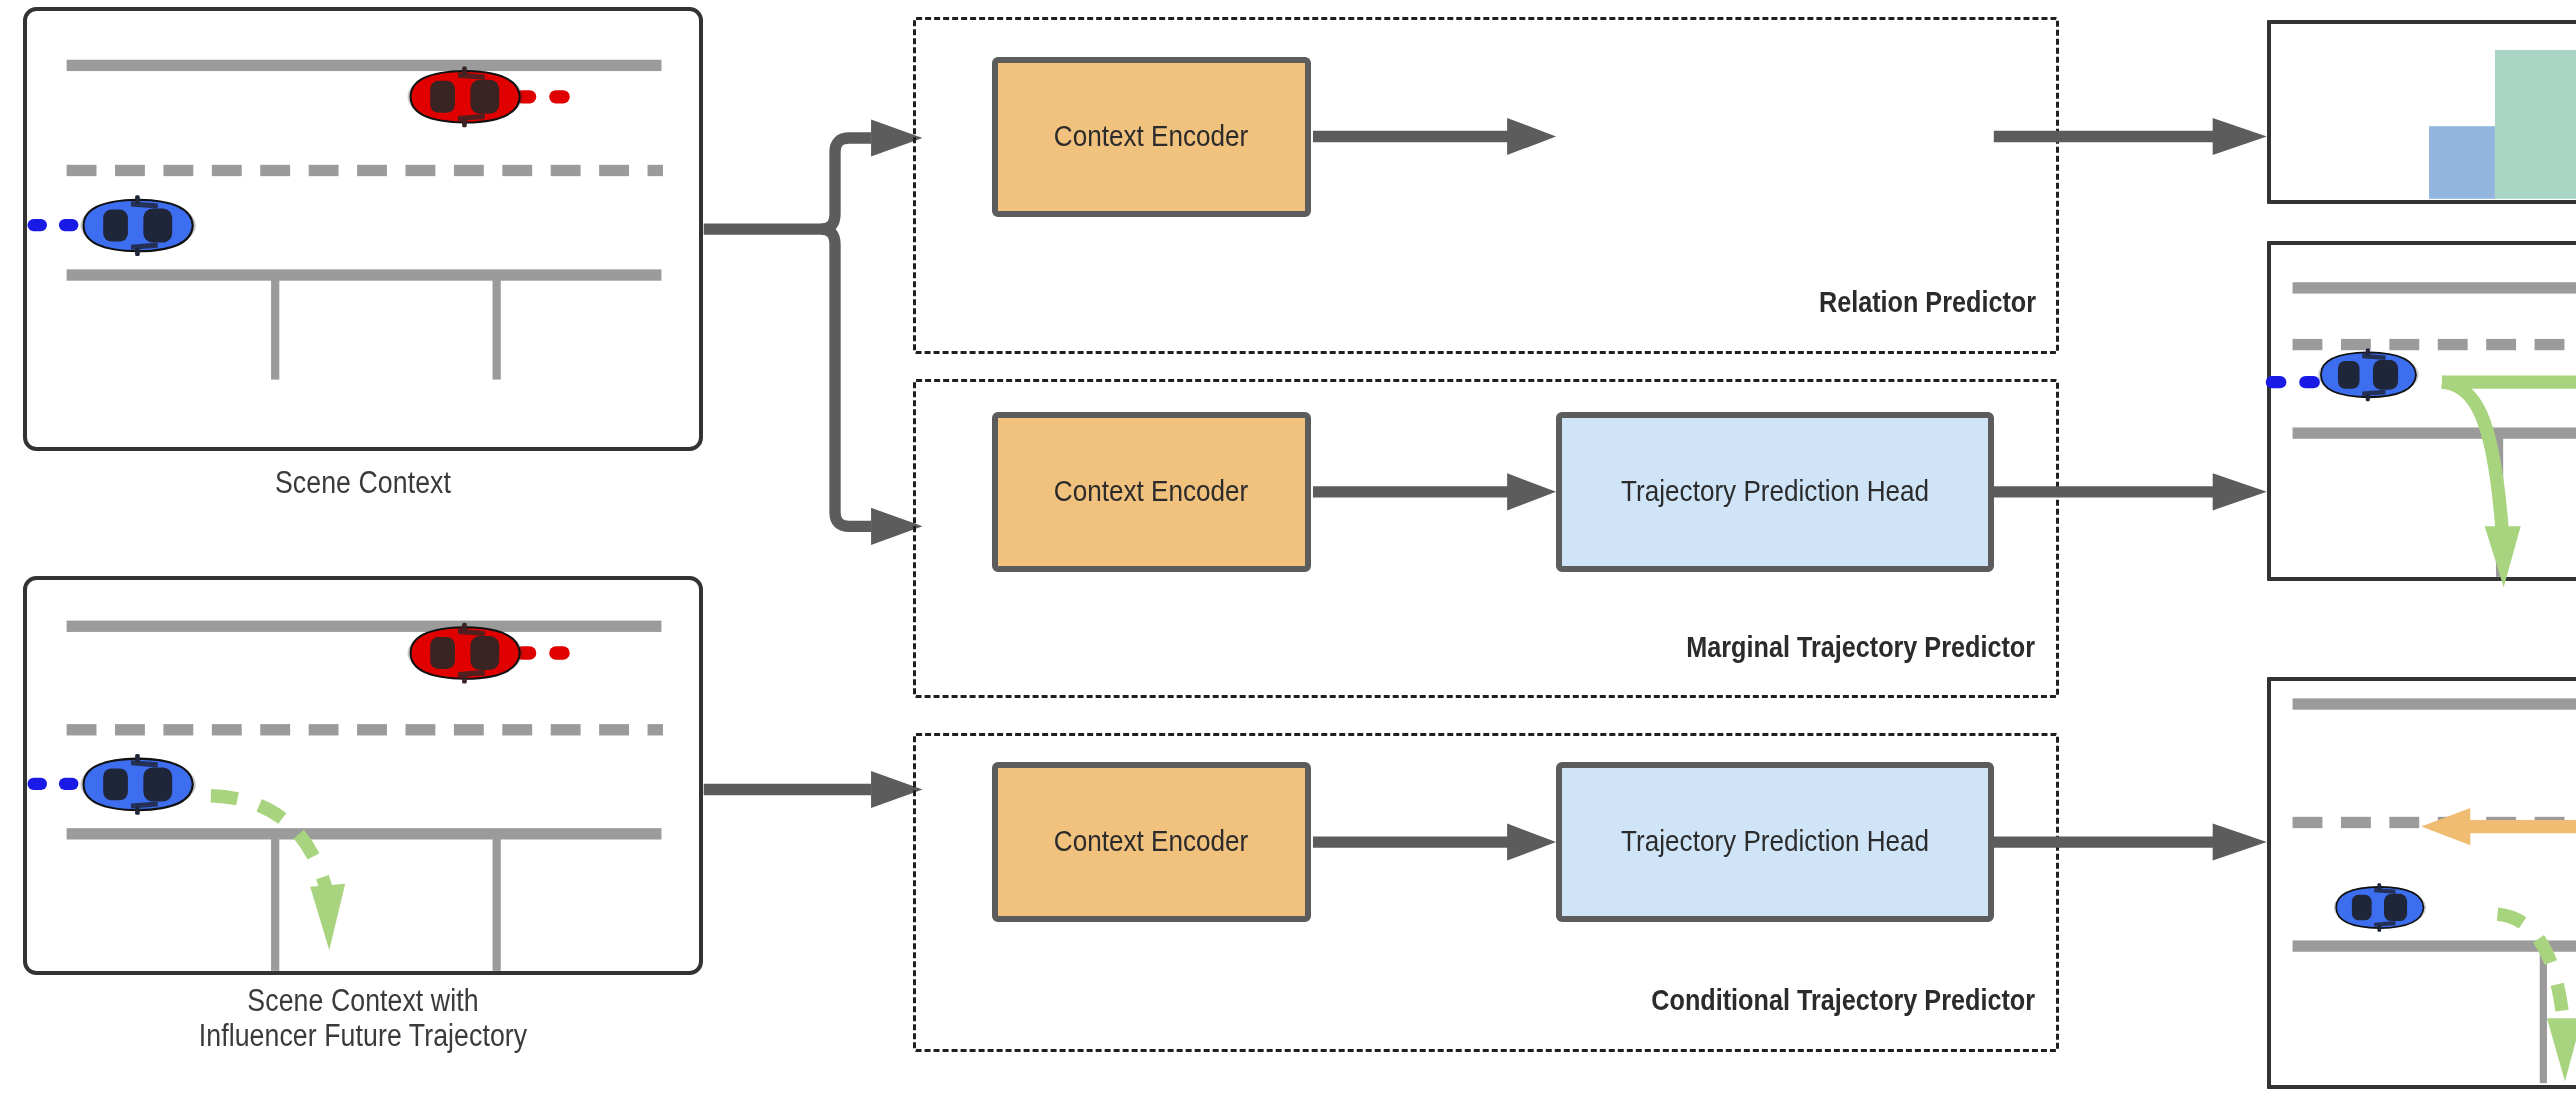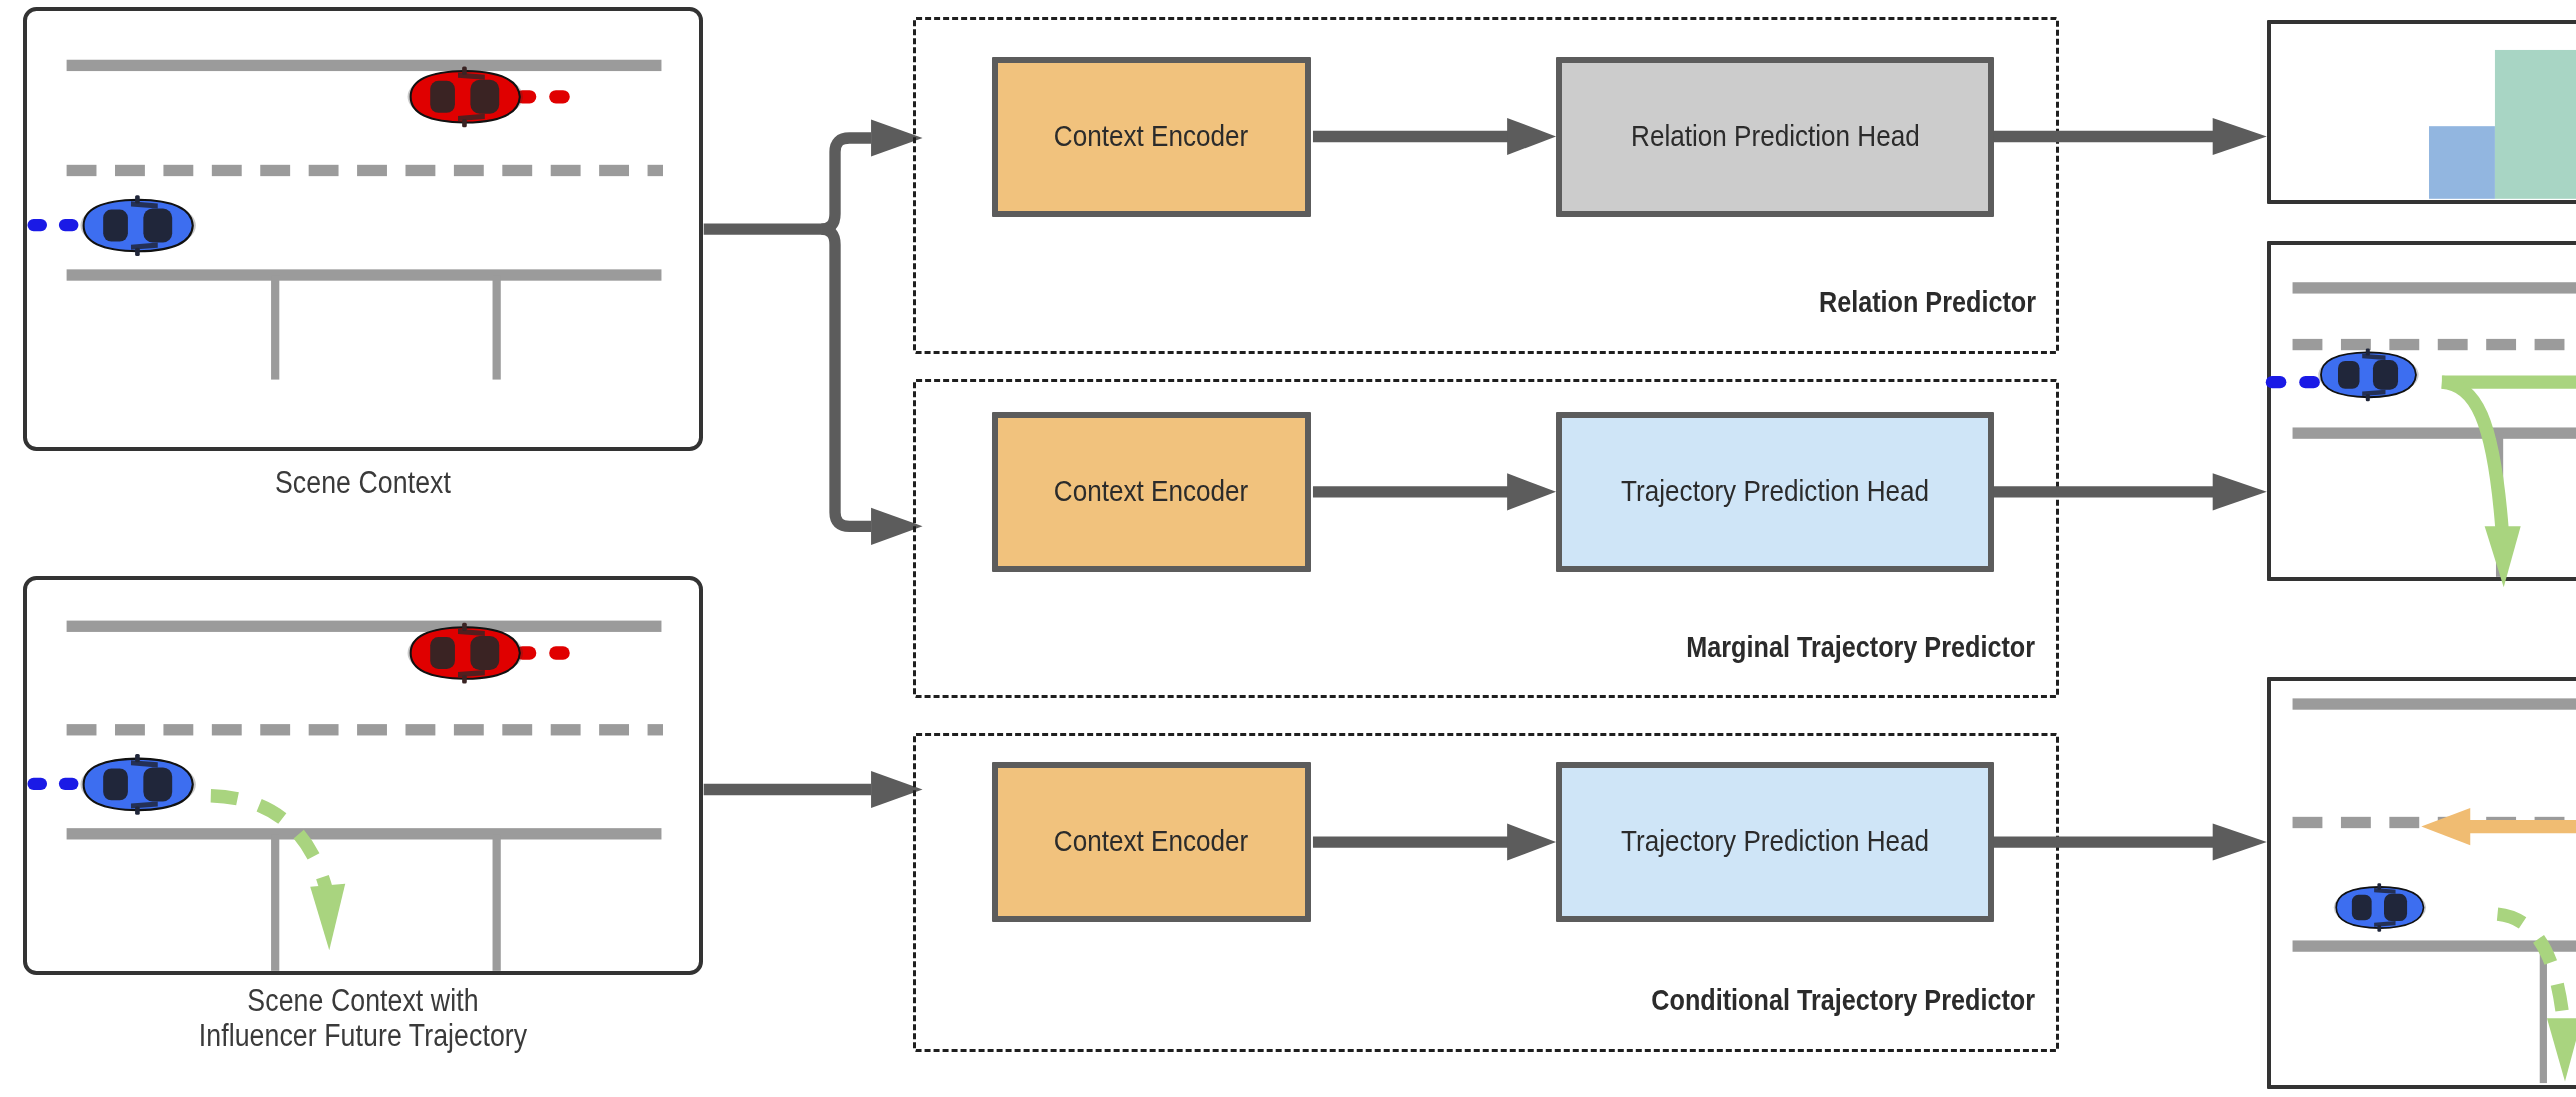--- a/index.html
+++ b/index.html
@@ -29,21 +29,21 @@
     position:absolute;box-sizing:border-box;
     border:3.6px dashed #1f1f1f;border-radius:3.1px;background:transparent;
   }
   .dashlabel{
     position:absolute;text-align:right;color:#2b2b2b;
     font-weight:bold;font-size:30px;letter-spacing:0px;
     transform:scaleX(.84);transform-origin:right top;white-space:nowrap;
   }
   .nodebox{
     position:absolute;box-sizing:border-box;
-    border:6.7px solid #5c5c5c;border-radius:1px;
+    border:6.7px solid #5c5c5c;border-radius:6px;
     display:flex;align-items:center;justify-content:center;text-align:center;
     color:#2b2b2b;font-size:29px;line-height:1.22;
     box-shadow:0 0 0 0 rgba(0,0,0,0);
   }
   .nodebox span{display:block;transform:scaleX(.9);}
   .nodebox.enc{background:#F1C27D;}
   .nodebox.rel{background:#CCCCCC;}
   .nodebox.traj{background:#CFE5F7;justify-content:center;}
 
   
@@ -192,24 +192,20 @@
     <polygon points="1690,1497 1690,1569 1790,1533" fill="#5c5c5c"></polygon>
   </svg>
 
   <div class="dashbox" style="left:913px;top:17px;width:1146px;height:337px;"></div>
 
   <div class="nodebox enc" style="left:992px;top:57px;width:319px;height:160px;">
     <span>Context
 Encoder</span>
   </div>
 
-  <div class="nodebox rel" style="left:1556px;top:57px;width:438px;height:160px;">
-    <span>Relation Prediction
-Head</span>
-  </div>
 
   <svg class="layer" aria-hidden="true" viewBox="0 0 5700 2130" width="2937" height="1097">
     <line x1="2548" y1="265" x2="2930" y2="265" stroke="#5c5c5c" stroke-width="22"></line>
     <polygon points="2925,229 2925,301 3020,265" fill="#5c5c5c"></polygon>
     <line x1="3870" y1="265" x2="4300" y2="265" stroke="#5c5c5c" stroke-width="22"></line>
     <polygon points="4295,229 4295,301 4400,265" fill="#5c5c5c"></polygon>
   </svg>
 
   <div class="dashlabel" style="left:1340px;top:285px;width:696px;">Relation Predictor</div>
 

